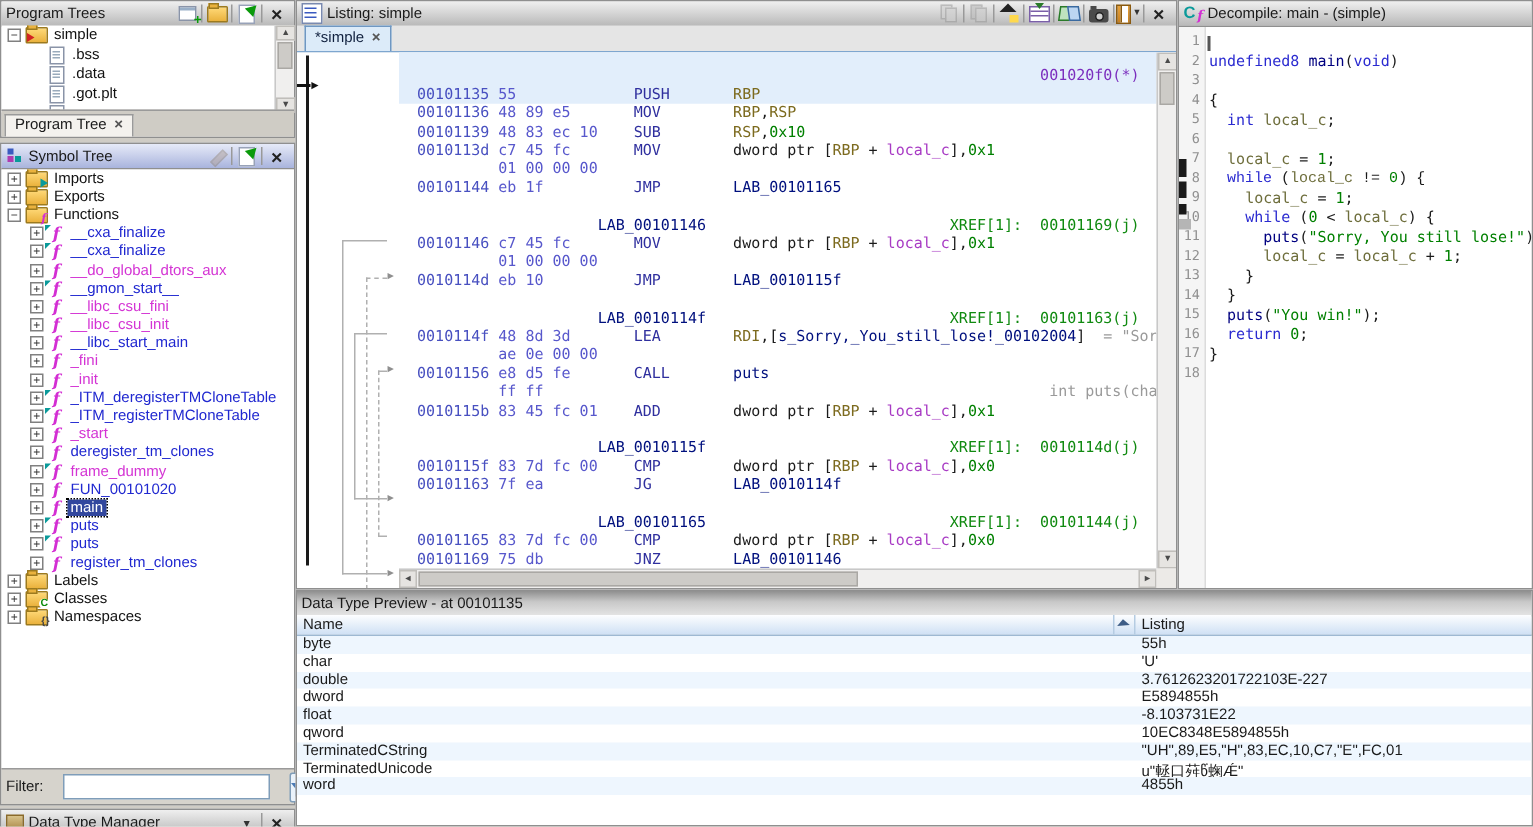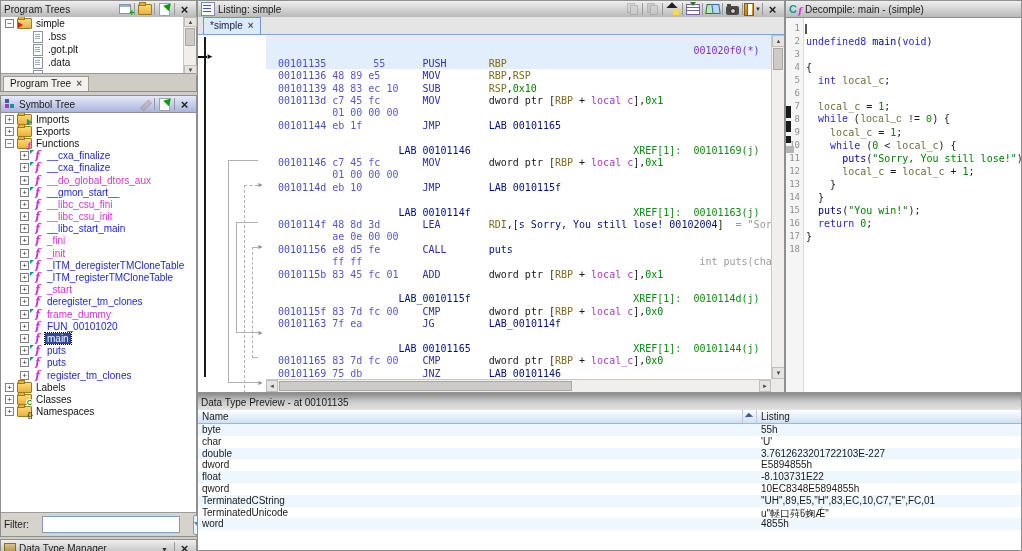--- a/index.html
+++ b/index.html
@@ -164,26 +164,26 @@
         <span class="tree-label n-plain">simple</span>
       </div>
       <div class="tree-row" style="height: 13px; padding-left: 19px;">
         <span class="toggle" style="visibility: hidden;"></span>
         <span class="page"></span>
         <span class="tree-label n-plain">.bss</span>
       </div>
       <div class="tree-row" style="height: 13px; padding-left: 19px;">
         <span class="toggle" style="visibility: hidden;"></span>
         <span class="page"></span>
-        <span class="tree-label n-plain">.got.plt</span>
+        <span class="tree-label n-plain">.data</span>
       </div>
       <div class="tree-row" style="height: 13px; padding-left: 19px;">
         <span class="toggle" style="visibility: hidden;"></span>
         <span class="page"></span>
-        <span class="tree-label n-plain">.data</span>
+        <span class="tree-label n-plain">.got.plt</span>
       </div>
       <div class="tree-row" style="height: 13px; padding-left: 19px;">
         <span class="toggle" style="visibility: hidden;"></span>
         <span class="page"></span>
         <span class="tree-label n-plain"></span>
       </div>
     </div>
   <div class="vsb" style="top:16px;height:58px">
     <div class="sb-btn" style="top:0;height:10px">▲</div>
     <div class="sb-thumb" style="left:1px;right:1px;top:11px;height:18px"></div>
@@ -430,21 +430,21 @@
         <div class="flow dash" style="left: 54px; top: 212px; width: 6px; height: 111px;"></div>
         <div class="flow-arrow" style="left: 59px; top: 208px;">►</div>
       </div>
     <div id="lst-lines">
         <div class="lst-line hl" style="top: -3px;"></div>
         <div class="lst-line hl" style="top: 9.4px;">
           <span class="seg sg-xp" style="left: 427.42px;">001020f0(*)</span>
         </div>
         <div class="lst-line hl" style="top: 21.8px;">
           <span class="seg sg-ad" style="left: 12.04px;">00101135</span>
-          <span class="seg sg-by" style="left: 66.22px; margin-left: 41px;">55</span>
+          <span class="seg sg-by" style="left: 66.22px;">55</span>
           <span class="seg sg-mn" style="left: 156.52px;">PUSH</span>
           <span class="seg sg-rg" style="left: 222.74px;">RBP</span>
         </div>
         <div class="lst-line" style="top: 34.2px;">
           <span class="seg sg-ad" style="left: 12.04px; text-align: right;">00101136</span>
           <span class="seg sg-by" style="left: 66.22px;">48 89 e5</span>
           <span class="seg sg-mn" style="left: 156.52px;">MOV</span>
           <span class="seg sg-rg" style="left: 222.74px;">RBP</span>
           <span class="seg sg-pl" style="left: 240.8px;">,</span>
           <span class="seg sg-rg" style="left: 246.82px;">RSP</span>

